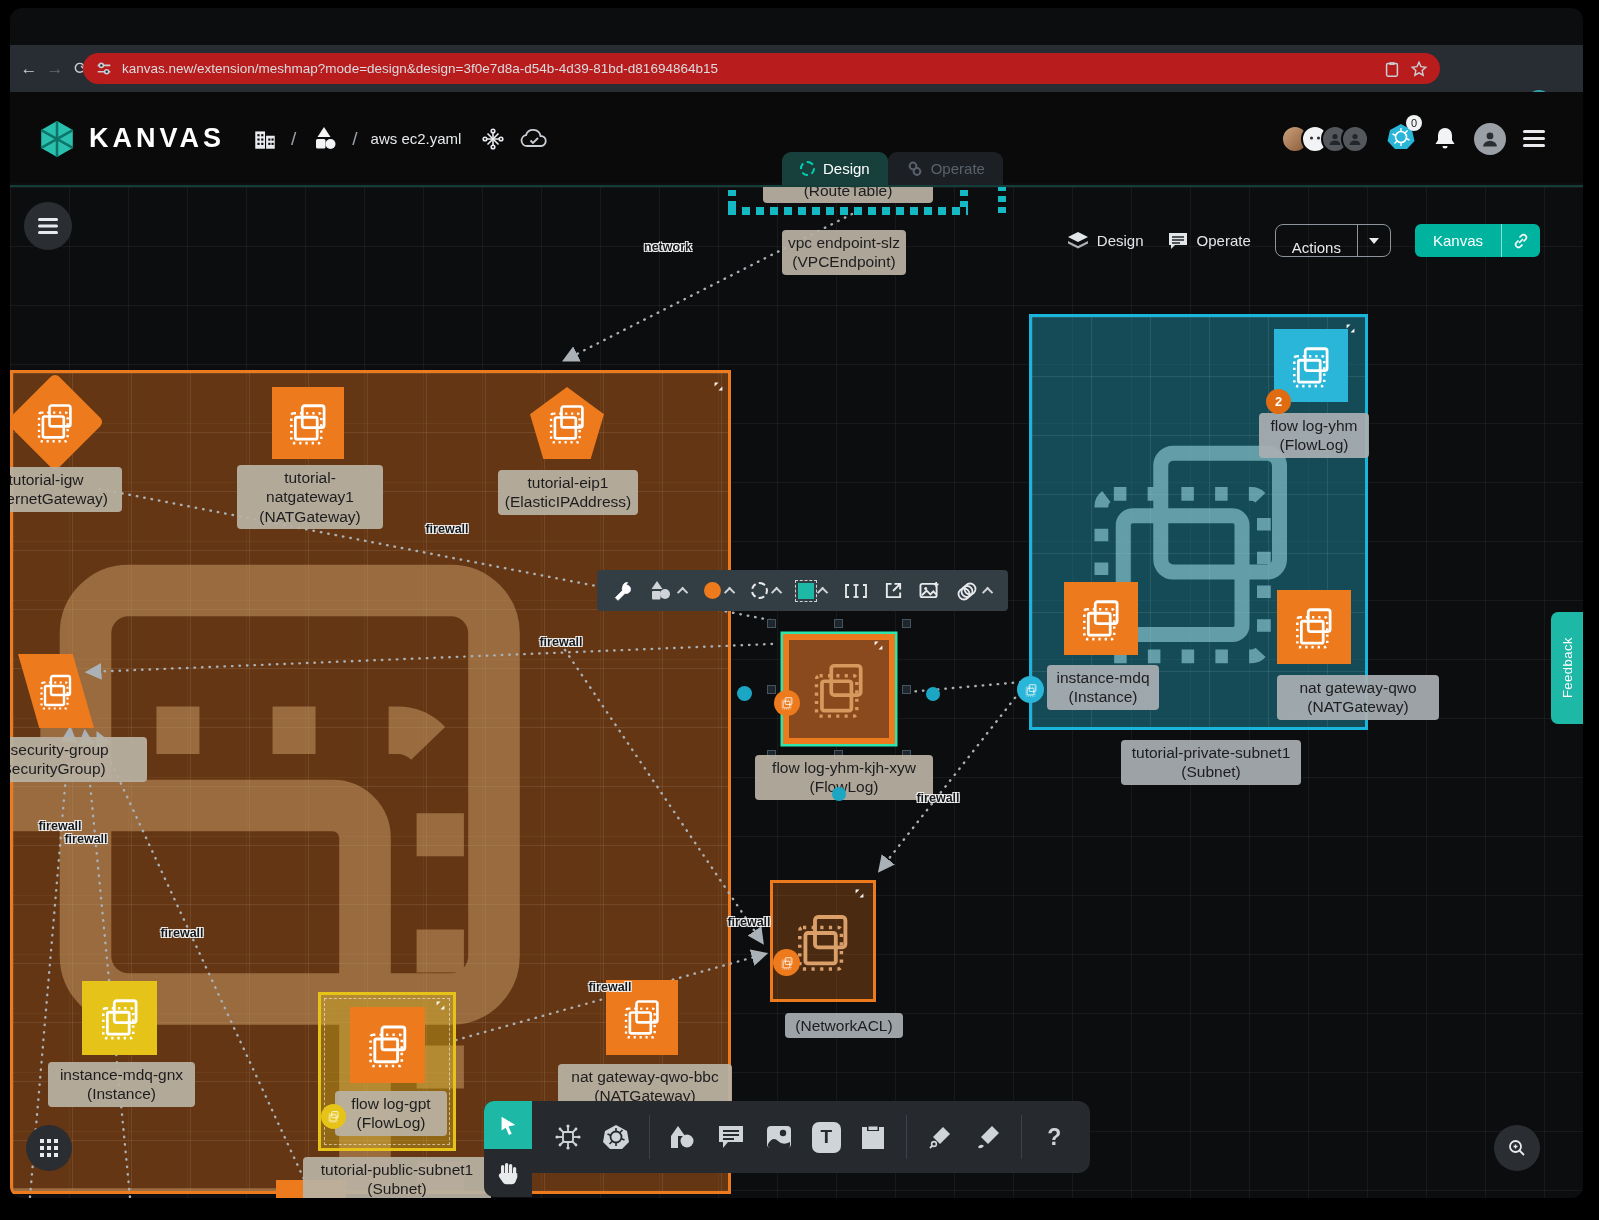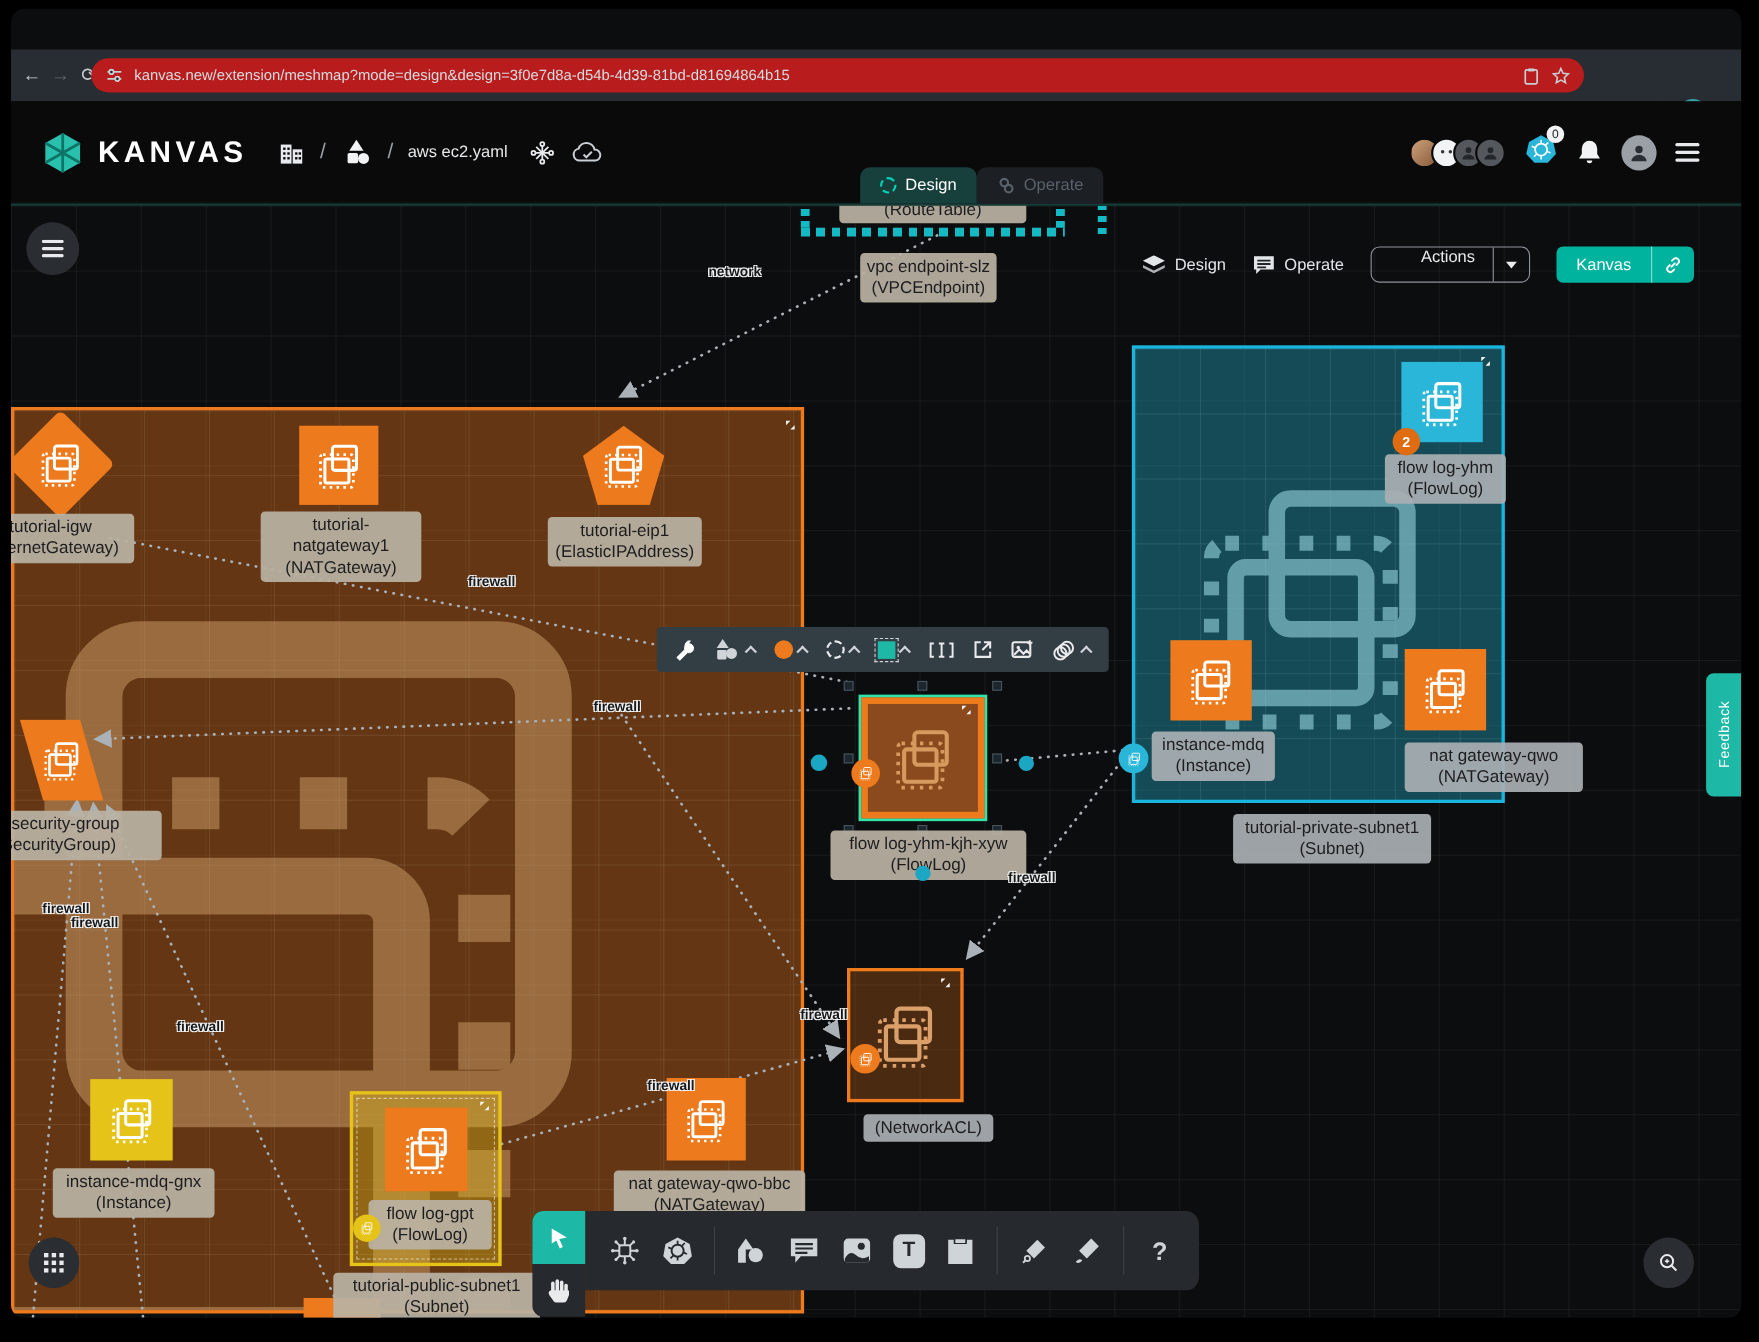--- a/index.html
+++ b/index.html
@@ -53,21 +53,21 @@
     background-image:linear-gradient(rgba(255,255,255,0.05) 1px,transparent 1px),linear-gradient(90deg,rgba(255,255,255,0.05) 1px,transparent 1px);
     background-size:59px 59px; }
   .subnet-grid { position:absolute; inset:0;
     background-image:linear-gradient(rgba(255,255,255,0.09) 1px,transparent 1px),linear-gradient(90deg,rgba(255,255,255,0.09) 1px,transparent 1px);
     background-size:59px 59px; }
   .circlebtn { position:absolute; width:48px; height:48px; border-radius:50%; background:#2a2d31; display:flex; align-items:center; justify-content:center; z-index:40; }
 
   
   .abar { position:absolute; top:37px; right:43px; display:flex; align-items:center; gap:24px; z-index:35; }
   .abar-item { display:flex; align-items:center; gap:9px; color:#e3e6e9; font-size:15px; }
-  .actionsbtn { display:flex; align-items:flex-start; height:33px; border:1px solid #8d949b; border-radius:8px; color:#e8eaec; font-size:15px;padding-left:29px; }
+  .actionsbtn { display:flex; align-items:flex-end; height:33px; border:1px solid #8d949b; border-radius:8px; color:#e8eaec; font-size:15px; }
   .actionsbtn .lbl { padding:0 16px; }
   .actionsbtn .caretbox { border-left:1px solid #8d949b; padding:0 10px; display:flex; align-items:center; height:100%; }
   .sharebtn { display:flex; align-items:center; height:33px; background:#00b39f; border-radius:6px; color:#fff; font-size:15px; }
   .sharebtn .lbl { padding:0 18px; }
   .sharebtn .linkbox { border-left:1px solid rgba(255,255,255,0.55); padding:0 11px; display:flex; align-items:center; height:100%; }
 
   
   .nlabel { position:absolute; background:rgba(185,177,163,0.93); color:#1d1d1f; font-size:15.5px; line-height:1.25; text-align:center; border-radius:4px; padding:3px 6px; z-index:20; }
   .nlabel.gray { background:rgba(169,174,177,0.93); }
   .elabel { position:absolute; color:#16181a; font-size:12.5px; font-weight:bold; z-index:21; transform:translate(-50%,-50%); white-space:nowrap;

